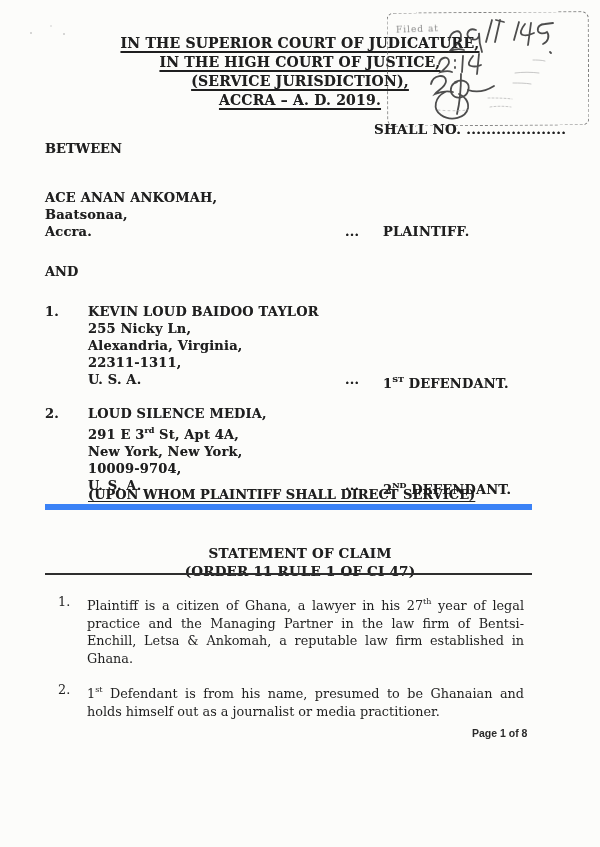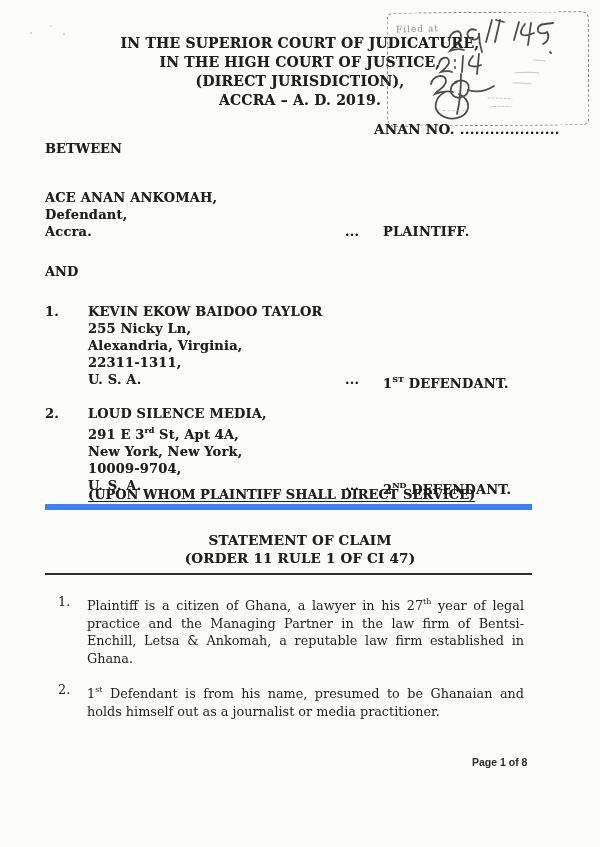--- a/index.html
+++ b/index.html
@@ -4,63 +4,63 @@
 <style>
   html,body{margin:0;padding:0;}
   body{width:600px;height:847px;background:#e9e9e6;}
   .page{
     position:relative;width:600px;height:847px;overflow:hidden;
     background:#fcfcfa;color:#1f1f1f;
     font-family:"DejaVu Serif", serif;
   }
   .abs{position:absolute;}
   .b{font-weight:bold;text-shadow:0 0 .4px rgba(25,25,25,.5);}
-  .u{text-decoration-thickness:1.5px;text-underline-offset:3px;}
+  .u{text-decoration:underline;text-decoration-thickness:1.5px;text-underline-offset:3px;}
   .hdr{left:0;right:0;top:34px;text-align:center;font-size:14px;line-height:19px;letter-spacing:.2px;}
   .suitno{left:374px;top:121px;font-size:13.5px;letter-spacing:.3px;}
   .label13{font-size:13px;}
   .pline{font-size:13px;line-height:17px;letter-spacing:.2px;}
   .party{width:487px;}
   .numcol{left:0;top:0;}
   .pcontent{margin-left:43px;}
   .lastrow{position:relative;}
   .dots{position:absolute;left:300px;top:0;}
   .role{position:absolute;left:338px;top:0;white-space:nowrap;}
   sup.sm{font-size:8px;letter-spacing:0;vertical-align:6px;font-weight:bold;}
   .svc{left:45px;top:487px;width:487px;border-bottom:6px solid #3b82f6;padding:0 0 2px 43px;
        font-size:13px;box-sizing:border-box;text-decoration:underline;text-decoration-thickness:1.3px;text-underline-offset:2px;}
-  .titleblk{left:0;right:0;top:532px;text-align:center;font-size:13.5px;line-height:17.5px;letter-spacing:.2px;}
+  .titleblk{left:0;right:0;top:545px;text-align:center;font-size:13.5px;line-height:17.5px;letter-spacing:.2px;}
   .rule{left:45px;top:573px;width:487px;height:2px;background:#2e2e2e;}
   .claims{left:58px;top:593px;width:466px;}
   .citem{display:flex;font-size:12.8px;line-height:17.6px;}
   .citem + .citem{margin-top:14px;}
   .cnum{width:29px;flex:none;}
   .ctxt{flex:1;text-align:justify;}
-  .footer{left:472px;top:756px;font-family:"Liberation Sans", sans-serif;font-size:10.5px;font-weight:bold;color:#2a2a2a;text-align:right;}
+  .footer{left:472px;top:727px;font-family:"Liberation Sans", sans-serif;font-size:10.5px;font-weight:bold;color:#2a2a2a;text-align:right;}
   
   .stampbox{left:387px;top:12px;width:200px;height:112px;border:1.5px dashed #6a6a6a;
             border-radius:7px;transform:rotate(-.4deg);opacity:.85;}
   .filed{left:396px;top:24px;font-size:9px;color:#8a8a8a;letter-spacing:1px;
          transform:rotate(-2deg);filter:blur(.2px);}
   .scrawl{left:383px;top:2px;width:215px;height:128px;}
   .speck{position:absolute;width:2px;height:2px;border-radius:50%;background:#9a9a9a;opacity:.5;}
 </style>
 </head>
 <body>
 
 <div class="page">
 
   <div class="speck" style="left:30px;top:32px"></div>
   <div class="speck" style="left:63px;top:33px"></div>
   <div class="speck" style="left:50px;top:25px;opacity:.3"></div>
 
   <div class="abs hdr b">
     <div class="u">IN THE SUPERIOR COURT OF JUDICATURE,</div>
     <div class="u">IN THE HIGH COURT OF JUSTICE,</div>
-    <div class="u">(DIRECT JURISDICTION),</div>
+    <div class="u">(SERVICE JURISDICTION),</div>
     <div class="u">ACCRA – A. D. 2019.</div>
   </div>
 
   <div class="abs stampbox"></div>
   <div class="abs filed">Filed at</div>
   <svg class="abs scrawl" viewBox="0 0 215 128">
     <g fill="none" stroke="#2f2f2f" stroke-width="1.8" stroke-linecap="round" opacity=".85">
 
       <path d="M66,38 c2,-10 13,-12 12,-3 c-1,6 -8,10 -11,14 c5,-2 11,-2 14,-1"></path>
       <path d="M93,28 c-8,-3 -12,6 -5,9 c5,2 9,-1 8,-6 c0,8 1,13 3,19"></path>
@@ -84,40 +84,40 @@
       <path d="M78,72 c0,14 -1,28 -4,40"></path>
     </g>
 
     <g fill="none" stroke="#b9b9b9" stroke-width="1" stroke-linecap="round" opacity=".8">
       <path d="M150,58 c4,0 8,0 12,1 m-30,12 c8,-1 16,-1 24,0 m-26,10 c6,0 12,0 18,1"></path>
       <path d="M55,108 c10,1 20,1 30,0" stroke-dasharray="2 3"></path>
       <path d="M105,96 c8,0 16,0 24,1 m-22,8 c7,-1 14,-1 21,0" stroke-dasharray="2 2"></path>
     </g>
   </svg>
 
-  <div class="abs suitno b">ANAN NO. ....................</div>
+  <div class="abs suitno b">SHALL NO. ....................</div>
 
   <div class="abs b label13" style="left:45px;top:141px">BETWEEN</div>
 
   <div class="abs party" style="left:45px;top:189px">
     <div class="pline b">ACE ANAN ANKOMAH,</div>
-    <div class="pline b">Defendant,</div>
+    <div class="pline b">Baatsonaa,</div>
     <div class="pline b lastrow">
       <span>Accra.</span>
       <span class="dots">...</span>
       <span class="role">PLAINTIFF.</span>
     </div>
   </div>
 
   <div class="abs b label13" style="left:45px;top:264px">AND</div>
 
   <div class="abs party" style="left:45px;top:303px">
     <div class="abs numcol b pline">1.</div>
     <div class="pcontent">
-      <div class="pline b">KEVIN EKOW BAIDOO TAYLOR</div>
+      <div class="pline b">KEVIN LOUD BAIDOO TAYLOR</div>
       <div class="pline b">255 Nicky Ln,</div>
       <div class="pline b">Alexandria, Virginia,</div>
       <div class="pline b">22311-1311,</div>
     </div>
     <div class="pline b lastrow" style="margin-left:43px">
       <span>U. S. A.</span>
       <span class="dots" style="left:257px">...</span>
       <span class="role" style="left:295px"><span>1</span><sup class="sm">ST</sup><span> DEFENDANT.</span></span>
     </div>
   </div>

